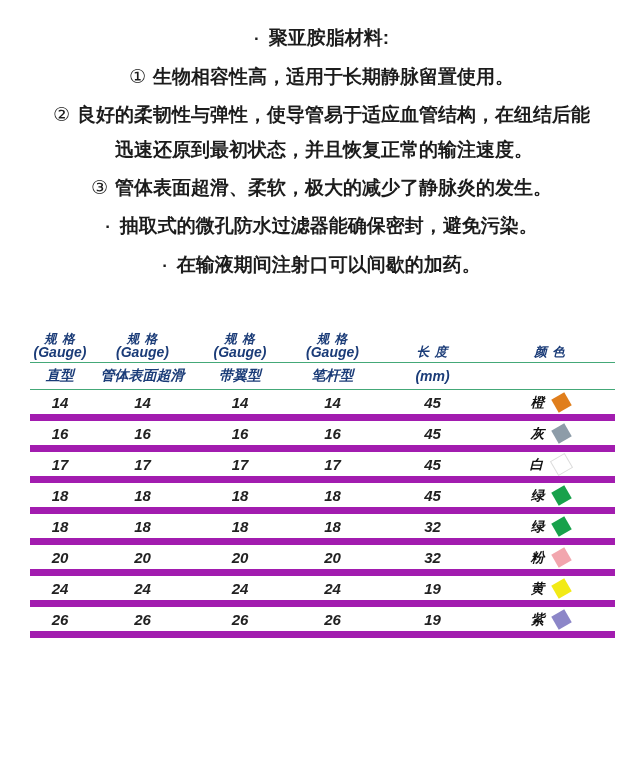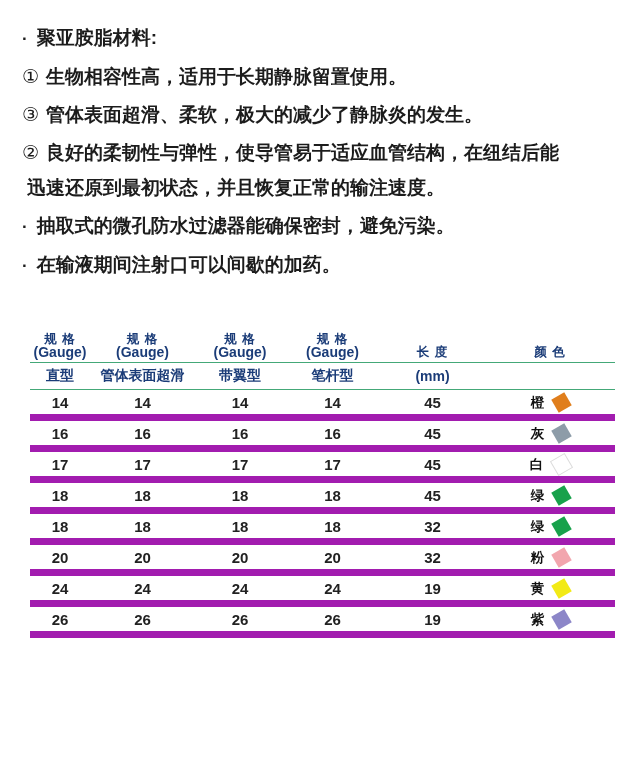--- a/index.html
+++ b/index.html
@@ -8,30 +8,30 @@
     font-family:"Liberation Sans","DejaVu Sans",sans-serif;
   }
   .page{position:relative;width:633px;height:762px;background:#fff;overflow:hidden;}
 
   
   .intro{
     padding:20px 12px 0 22px;
     font-size:19px;font-weight:bold;color:#1c1c1c;
     line-height:35px;
   }
-  .intro p{margin:0 0 3px 0;white-space:pre-line;}
+  .intro p{margin:0 0 3px 0;white-space:pre-line;text-align:center;}
   .p-bullet{padding-left:16px;text-indent:-16px;}
   .mk{margin-right:9px;font-size:17px;}
   .p-num{margin-left:33px;padding-left:5px;text-indent:-5px;}
   .num{margin-right:7px;font-weight:normal;}
 
   
   table.spec{
     border-collapse:collapse;table-layout:fixed;
-    margin:40px 0 0 30px;width:585px;
+    margin:40px 0 0 30px;width:585px;font-style:italic;
   }
   th,td{padding:0;}
   tr.head-a th{
     height:36px;vertical-align:bottom;padding-bottom:3px;
     border-bottom:1px solid #44a878;
     text-align:center;font-weight:bold;color:#1b3c78;
   }
   .h-top{font-size:12.5px;letter-spacing:1px;line-height:14px;}
   .h-sub{font-size:14px;letter-spacing:0;line-height:13px;}
   tr.head-b th{
@@ -53,23 +53,23 @@
 </style>
 </head>
 <body>
 
 <div class="page">
 
   <div class="intro">
     <p class="p-bullet"><span class="mk">·</span><span>聚亚胺脂材料:</span></p>
 
     <p class="p-num"><span class="num">①</span><span>生物相容性高，适用于长期静脉留置使用。</span></p>
-    <p class="p-num"><span class="num">③</span><span>管体表面超滑、柔软，极大的减少了静脉炎的发生。</span></p>
     <p class="p-num"><span class="num">②</span><span>良好的柔韧性与弹性，使导管易于适应血管结构，在纽结后能
 迅速还原到最初状态，并且恢复正常的输注速度。</span></p>
+    <p class="p-num"><span class="num">③</span><span>管体表面超滑、柔软，极大的减少了静脉炎的发生。</span></p>
 
     <p class="p-bullet"><span class="mk">·</span><span>抽取式的微孔防水过滤器能确保密封，避免污染。</span></p>
     <p class="p-bullet"><span class="mk">·</span><span>在输液期间注射口可以间歇的加药。</span></p>
   </div>
 
   <table class="spec">
     <colgroup>
       <col style="width:60px">
         <col style="width:105px">
         <col style="width:90px">

